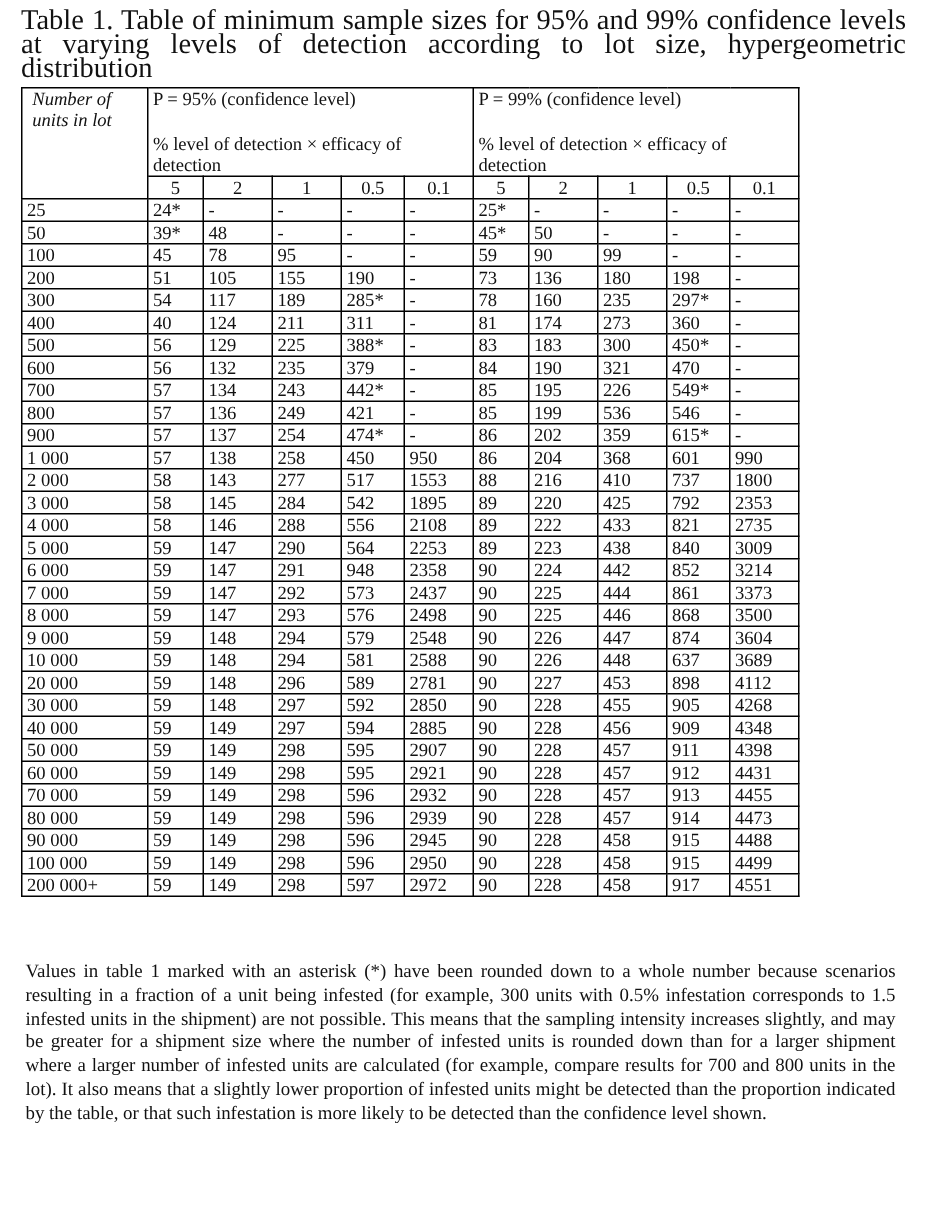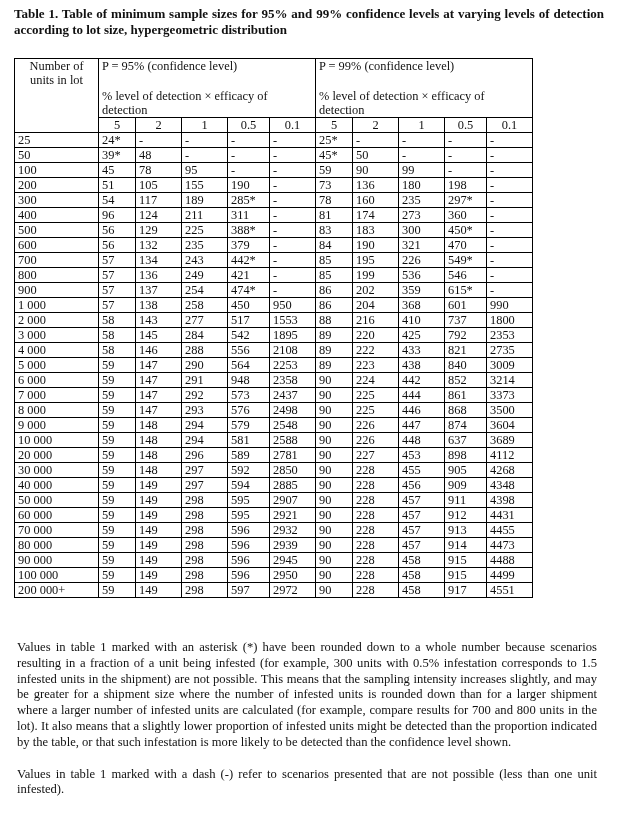--- a/index.html
+++ b/index.html
@@ -2,33 +2,33 @@
 <html><head>
 <meta charset="utf-8">
 <style>
   html, body { margin:0; padding:0; background:#ffffff; }
   body {
     width:617px; height:819px; overflow:hidden; position:relative;
     font-family:"Liberation Serif", "DejaVu Serif", serif; color:#111;
   }
   .title {
     position:absolute; left:14px; top:6px; width:590px;
-    font-weight:bold; font-size:13px; line-height:16px; text-align:justify;
+    font-weight:normal; font-size:19px; line-height:16px; text-align:justify;
     text-align-last:left;
   }
   table.data {
     position:absolute; left:14px; top:58px;
     border-collapse:collapse; font-size:12.4px; line-height:14px;
   }
   table.data td {
     border:1px solid #000; padding:0 3px; height:14px; vertical-align:top;
     white-space:nowrap;
   }
   td.lot { text-align:left; padding-right:3px; width:76px; }
-  td.hdr-lot { text-align:center; vertical-align:top; padding-top:1px; }
+  td.hdr-lot { vertical-align:top; padding-top:1px;font-style:italic; }
   td.grp { vertical-align:top; padding-top:0; }
   td.sub { text-align:center; }
   td.v { text-align:left; }
   col.c-lot { width:84px; }
   col.c-a { width:37px; }
   col.c-b { width:46px; }
   col.c-c { width:46px; }
   col.c-d { width:42px; }
   col.c-e { width:46px; }
   .notes {
@@ -146,21 +146,21 @@
         <td class="v">285*</td>
         <td class="v">-</td>
         <td class="v">78</td>
         <td class="v">160</td>
         <td class="v">235</td>
         <td class="v">297*</td>
         <td class="v">-</td>
       </tr>
       <tr>
         <td class="lot">400</td>
-        <td class="v">96</td>
+        <td class="v">40</td>
         <td class="v">124</td>
         <td class="v">211</td>
         <td class="v">311</td>
         <td class="v">-</td>
         <td class="v">81</td>
         <td class="v">174</td>
         <td class="v">273</td>
         <td class="v">360</td>
         <td class="v">-</td>
       </tr>
@@ -487,14 +487,13 @@
         <td class="v">228</td>
         <td class="v">458</td>
         <td class="v">917</td>
         <td class="v">4551</td>
       </tr>
     </tbody>
 </table>
 
 <div class="notes">
   <p>Values in table 1 marked with an asterisk (*) have been rounded down to a whole number because scenarios resulting in a fraction of a unit being infested (for example, 300 units with 0.5% infestation corresponds to 1.5 infested units in the shipment) are not possible. This means that the sampling intensity increases slightly, and may be greater for a shipment size where the number of infested units is rounded down than for a larger shipment where a larger number of infested units are calculated (for example, compare results for 700 and 800 units in the lot). It also means that a slightly lower proportion of infested units might be detected than the proportion indicated by the table, or that such infestation is more likely to be detected than the confidence level shown.</p>
-  <p>Values in table 1 marked with a dash (-) refer to scenarios presented that are not possible (less than one unit infested).</p>
 </div>
 
 </body></html>

